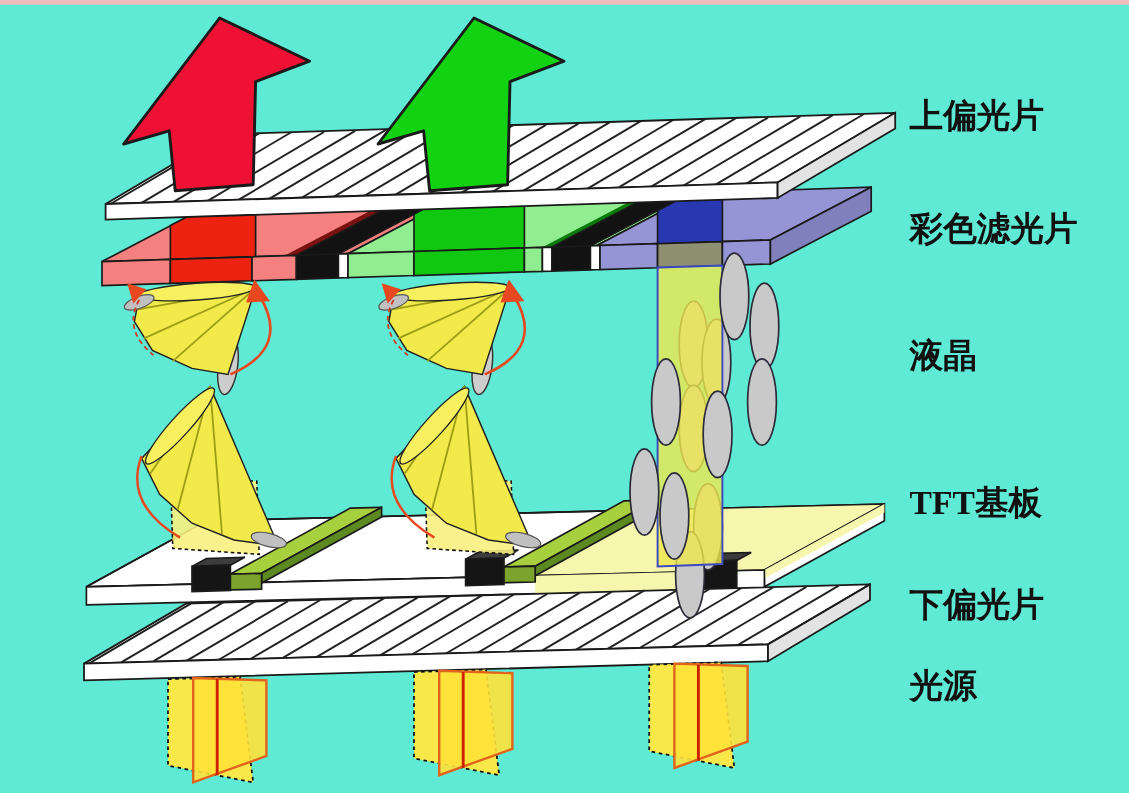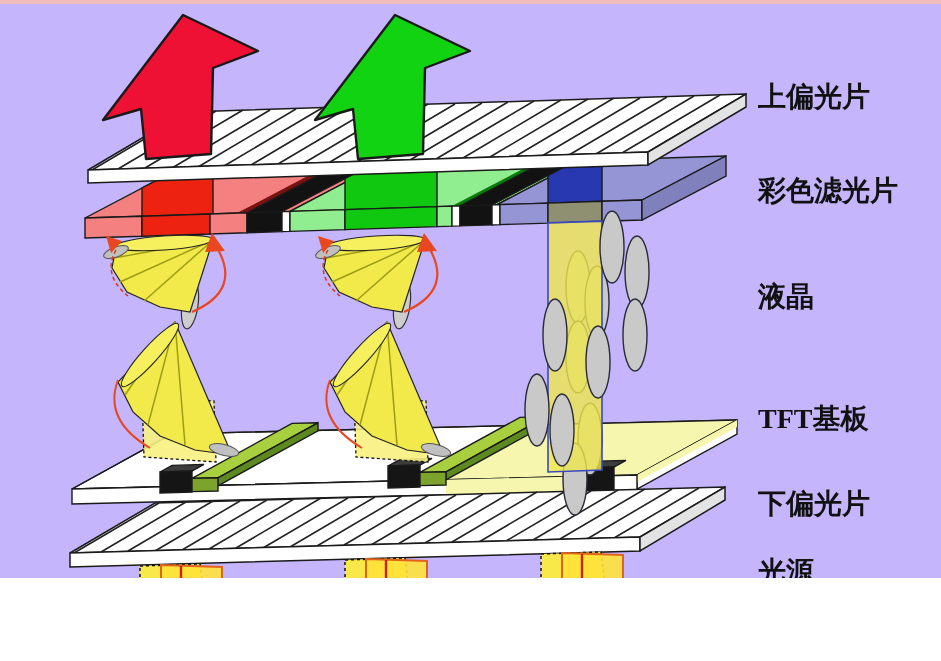--- a/index.html
+++ b/index.html
@@ -1,16 +1,16 @@
 <!DOCTYPE html>
 <html><head>
 <meta charset="utf-8">
 <style>
   html,body{margin:0;padding:0;background:#fff;}
-  #stage{position:relative;width:941px;height:578px;background:#c4b5fd;overflow:hidden;
+  #stage{position:relative;width:941px;height:661px;background:#5eead4;overflow:hidden;
          font-family:"Liberation Sans",sans-serif;}
   svg{display:block;}
   text.layer-label{font-family:"Liberation Serif","DejaVu Sans",serif;
        font-size:28px;font-weight:bold;fill:#111;}
 </style>
 </head>
 <body>
 <div id="stage">
 
 <svg width="941" height="661" viewBox="0 0 941 661">

